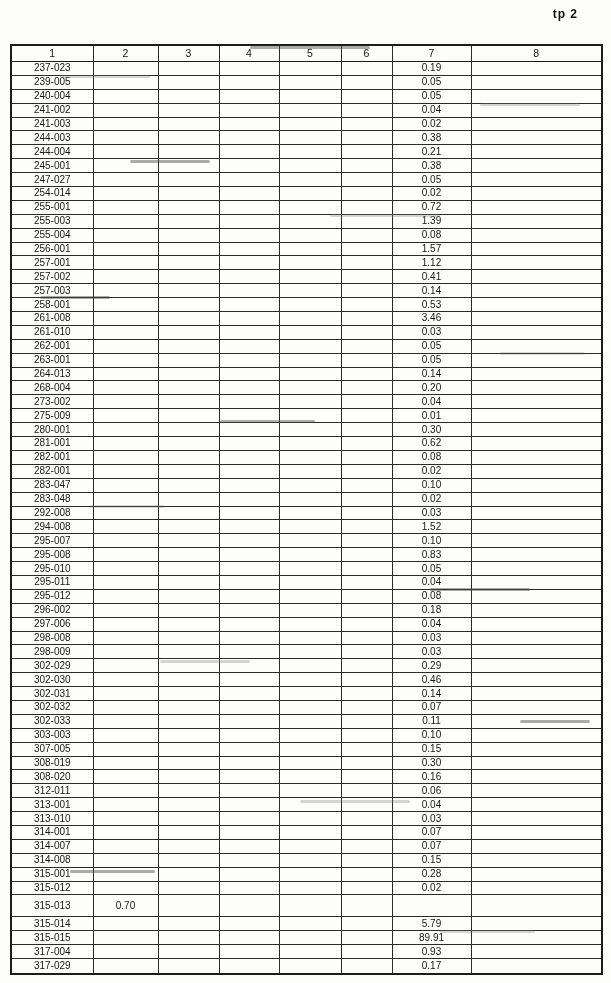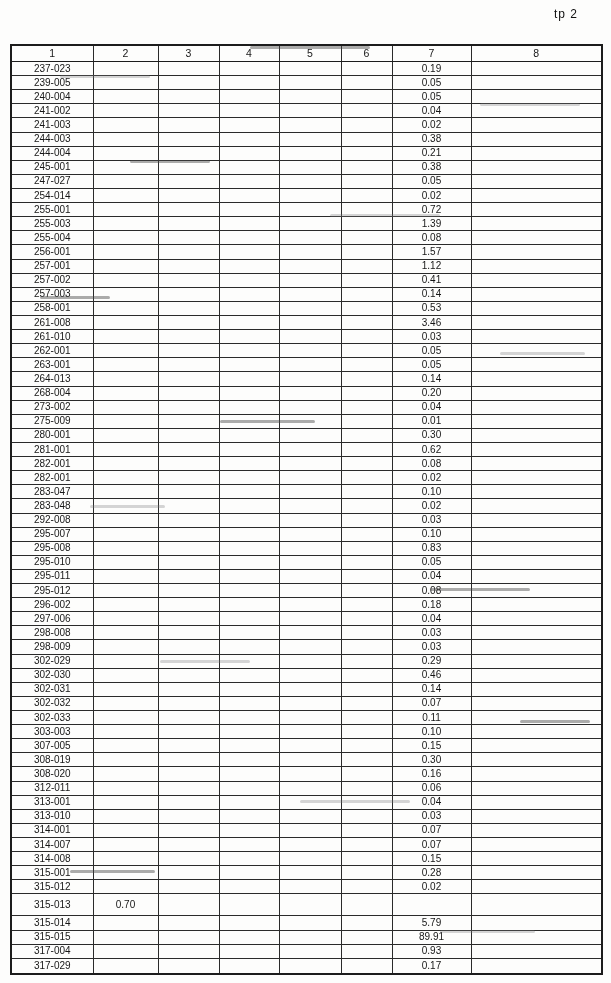--- a/index.html
+++ b/index.html
@@ -14,21 +14,21 @@
     height: 983px;
     background: #fdfdfc;
     overflow: hidden;
     color: #1a1a1a;
   }
   #page-label {
     position: absolute;
     top: 7px;
     right: 33px;
     font-size: 12px;
-    font-weight: normal;
+    font-weight: bold;
     color: #111;
     letter-spacing: 1px;
     text-align: center;
   }
   #data-table-wrap {
     position: absolute;
     left: 10px;
     top: 44px;
     width: 591px;
     height: 931px;
@@ -425,20 +425,30 @@
       <td>292-008</td>
       <td></td>
       <td></td>
       <td></td>
       <td></td>
       <td></td>
       <td>0.03</td>
       <td></td>
     </tr>
           <tr>
+      <td>294-008</td>
+      <td></td>
+      <td></td>
+      <td></td>
+      <td></td>
+      <td></td>
+      <td>1.52</td>
+      <td></td>
+    </tr>
+          <tr>
       <td>295-007</td>
       <td></td>
       <td></td>
       <td></td>
       <td></td>
       <td></td>
       <td>0.10</td>
       <td></td>
     </tr>
           <tr>

